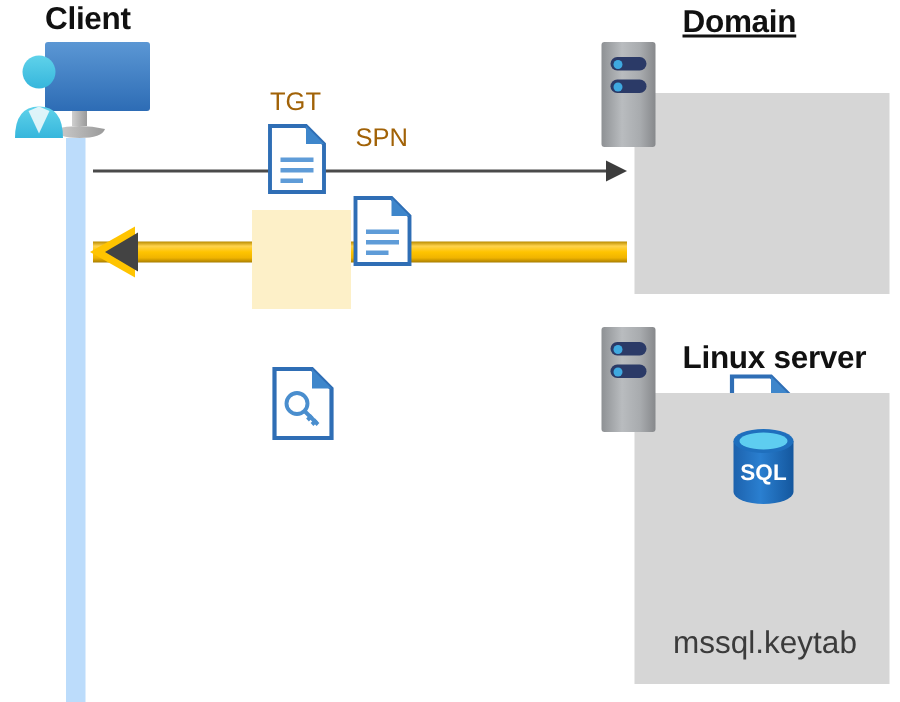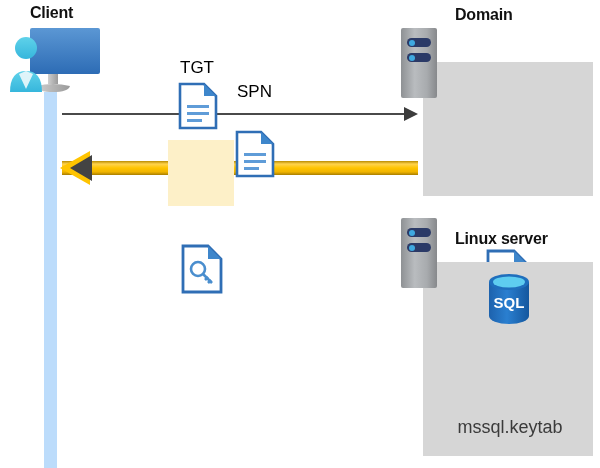--- a/index.html
+++ b/index.html
@@ -1,23 +1,23 @@
 <!DOCTYPE html>
 <html><head>
 <meta charset="utf-8">
 <style>
   html,body{margin:0;padding:0;background:#ffffff;}
   body{width:600px;height:468px;position:relative;overflow:hidden;
        font-family:"Liberation Sans",sans-serif;color:#202020;}
   .abs{position:absolute;}
 
   
-  .title{font-weight:bold;font-size:16px;line-height:22px;color:#111111;letter-spacing:-0.2px;}
+  .title{font-weight:bold;font-size:21px;line-height:22px;color:#111111;letter-spacing:-0.2px;}
   #client-title{left:30px;top:2px;}
-  #dc-title{left:455px;top:4px;width:140px;}
+  #dc-title{left:455px;top:4px;width:140px;text-decoration:underline;}
   #linux-title{left:455px;top:228px;width:150px;}
 
   
   #client-lifeline{left:44px;top:92px;width:13px;height:376px;background:#bcdcfb;}
 
   
   #client-icon{left:6px;top:26px;width:96px;height:72px;}
 
   
   .panel{background:#d6d6d6;}
@@ -50,31 +50,31 @@
       border-right:22px solid #434343;}
 
   
   #highlight-box{left:168px;top:140px;width:66px;height:66px;background:#fdf0c8;}
 
   
   .doc{position:relative;}
   .doc svg{display:block;}
 
   
-  .doclabel{font-size:17px;color:#000000;}
+  .doclabel{font-size:17px;color:#a16207;}
   #tgt-label{left:180px;top:58px;}
   #spn-label{left:237px;top:58px;margin-top:24px;}
-  #keytab-label{left:440px;top:417px;width:140px;text-align:center;font-size:18px;color:#3b3b3b;}
+  #keytab-label{left:440px;top:417px;width:140px;text-align:center;font-size:21px;color:#3b3b3b;}
 
   
   #tgt-doc{left:178px;top:82px;}
   #spn-doc{left:235px;top:82px;}
   #key-doc{left:181px;top:148px;}
   #cert-doc{left:486px;top:103px;}
-  #sql-icon{left:483px;top:272px;text-align:right;}
+  #sql-icon{left:483px;top:284px;text-align:right;}
 </style>
 </head>
 <body>
 
 <div class="abs" id="client-lifeline"></div>
 
 <div class="abs title" id="client-title">Client</div>
 
 <div class="abs" id="client-icon">
   <svg width="96" height="72" viewBox="0 0 96 72">

